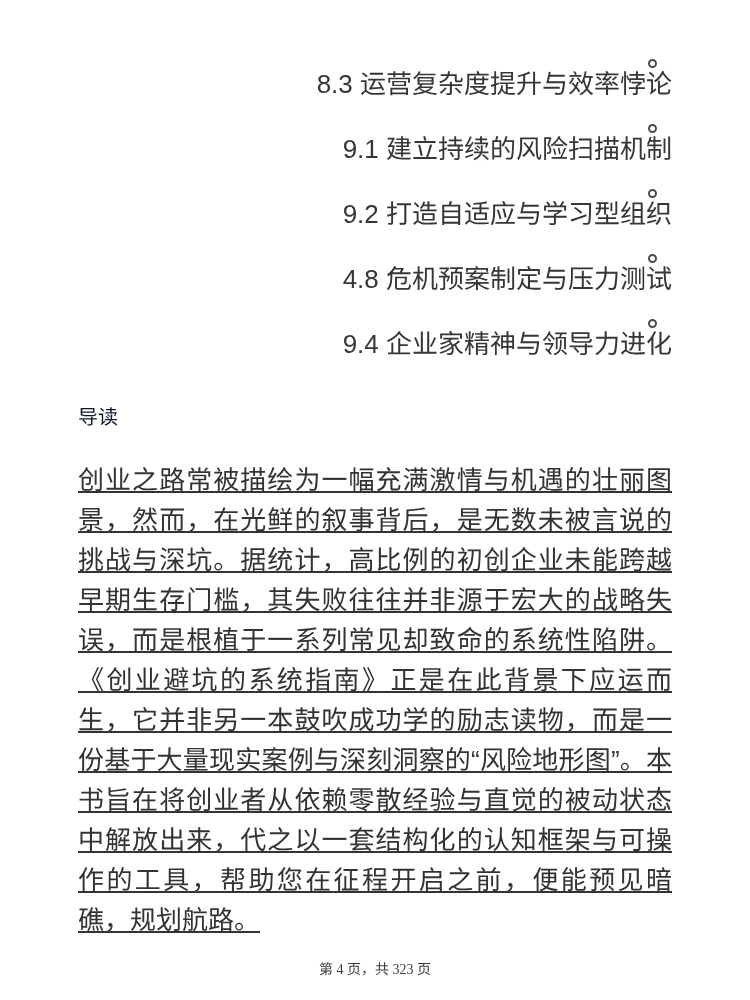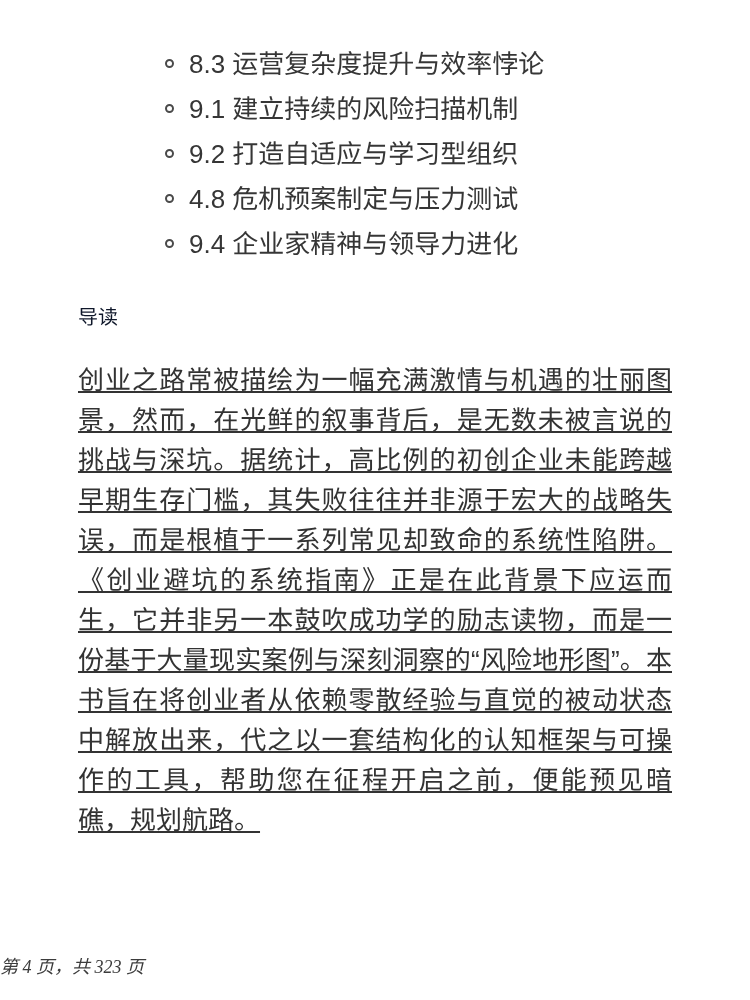--- a/index.html
+++ b/index.html
@@ -17,22 +17,23 @@
     padding: 48px 78px 0 78px;
   }
   
   ul.toc {
     list-style: none;
     font-size: 26px;
     color: #363636;
   }
   ul.toc li {
     display: flex;
-    align-items: flex-start;
+    align-items: flex-end;
     line-height: 32px;
+    flex-direction: column;
   }
   ul.toc li.sub {
     margin-left: 87px;
     margin-bottom: 13px;
   }
   ul.toc li.chapter {
     margin: 24px 0 24px 37px;
   }
   .bullet {
     flex: 0 0 auto;
@@ -60,25 +61,24 @@
     text-align: justify;
     color: #333333;
     text-decoration: underline;
   }
   
   .page-footer {
     position: absolute;
     left: 0;
     right: 0;
     bottom: 22px;
-    text-align: left;
+    text-align: center;
     font-family: "Liberation Serif", serif;
-    font-size: 18px;
+    font-size: 14px;
     color: #3c3c3c;
-    font-style: italic;
   }
 </style>
 </head>
 <body>
 
 <main class="page">
 
   <ul class="toc">
     <li class="sub">
       <span class="bullet hollow"></span>

